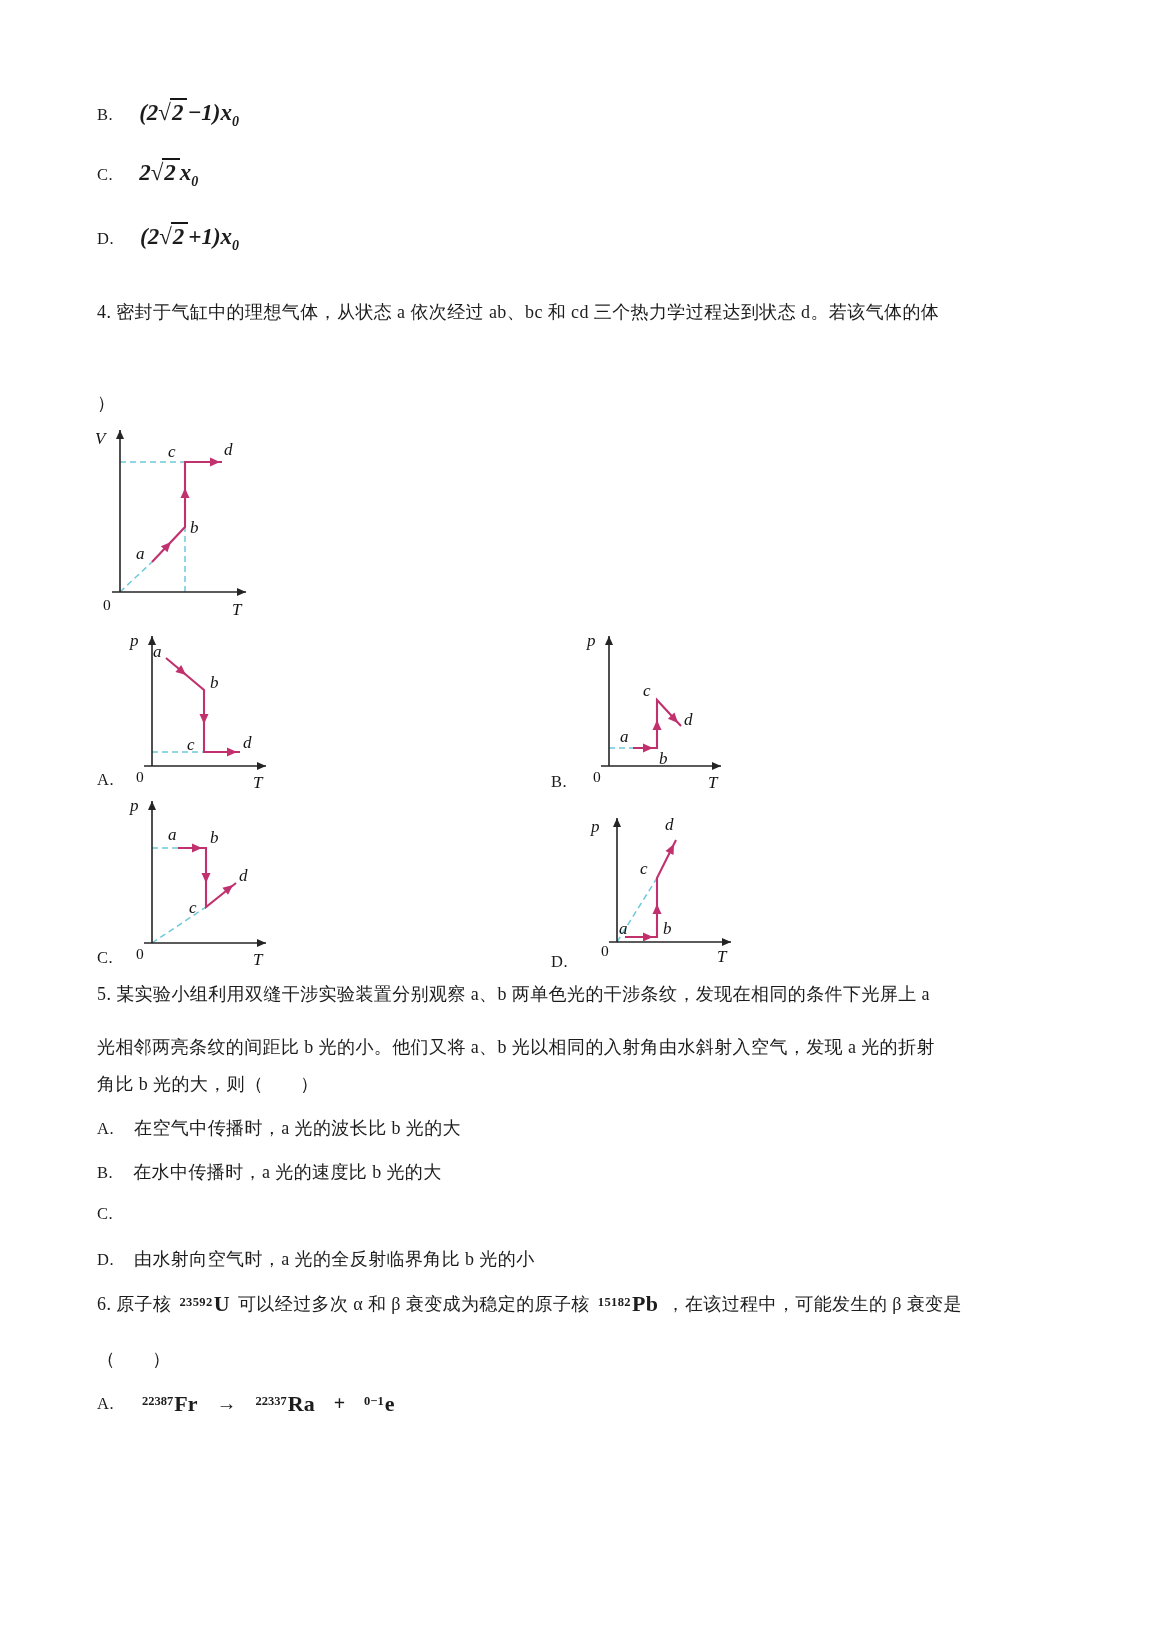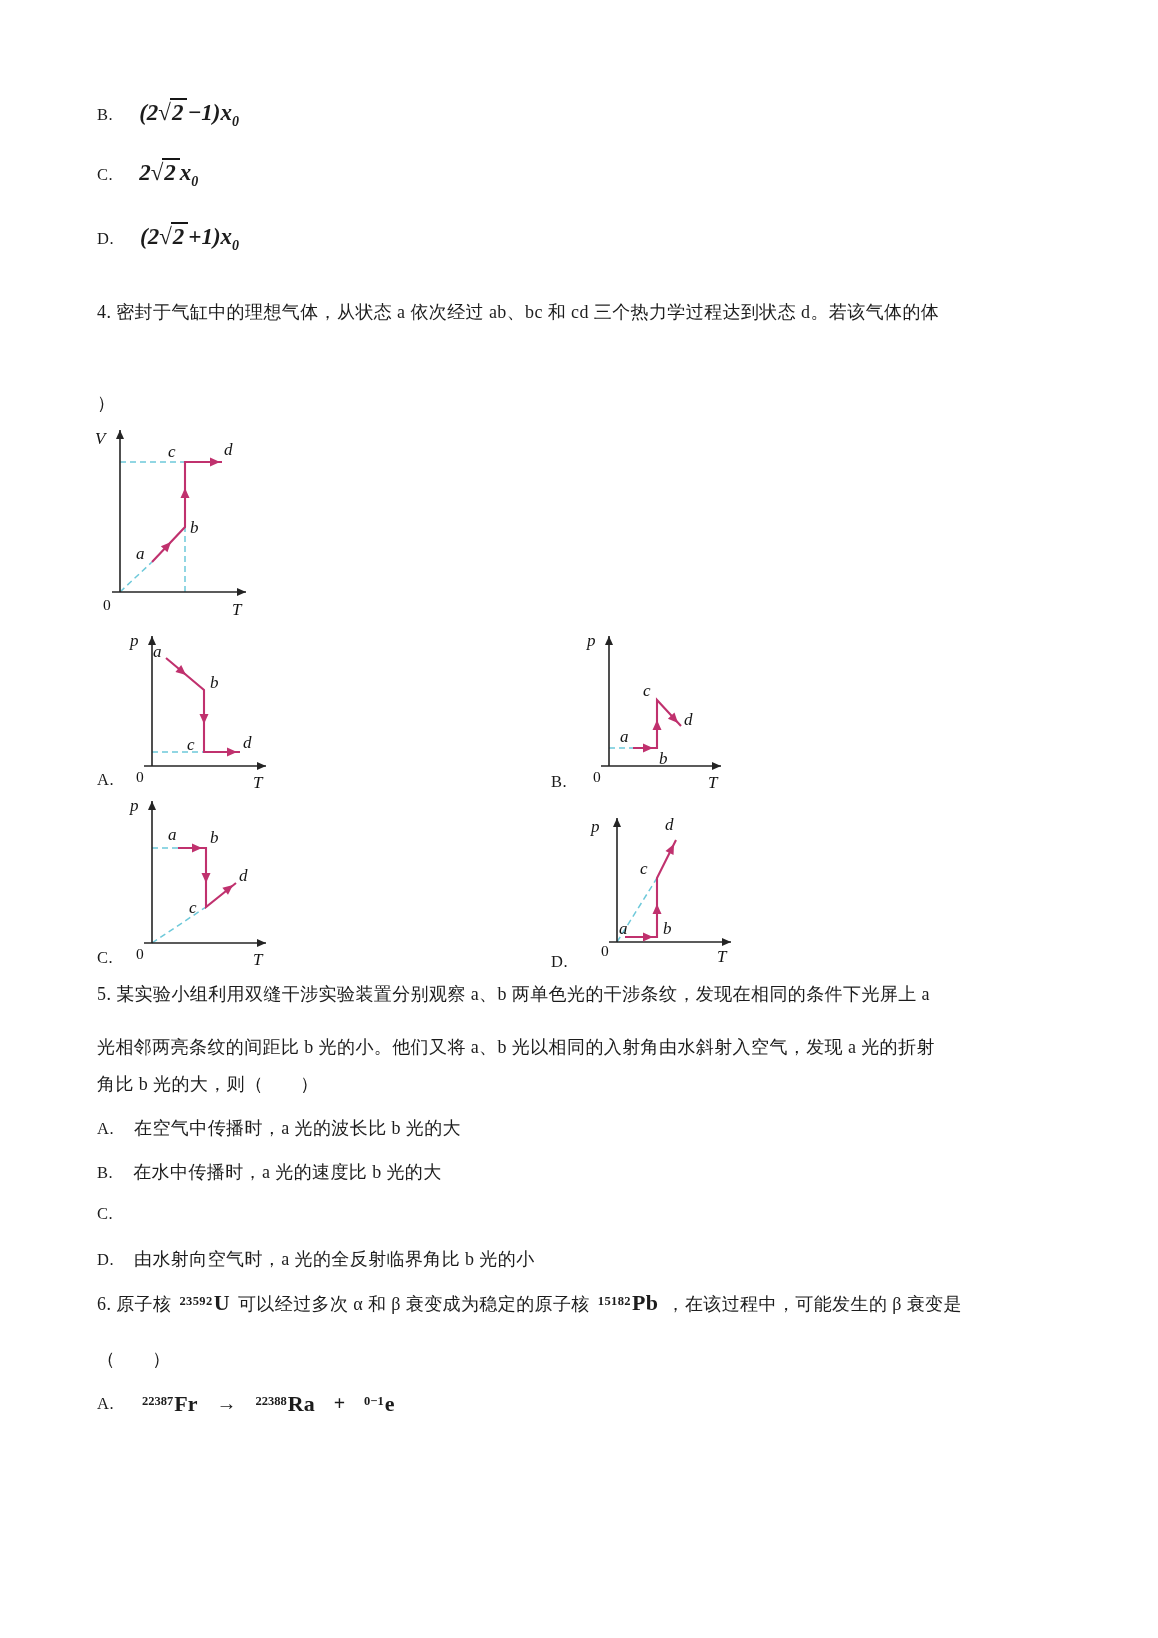--- a/index.html
+++ b/index.html
@@ -15,21 +15,21 @@
   .q5row { display:flex; align-items:baseline; gap:20px; }
   .formula { font-weight:bold; font-style:italic; font-size:23px; white-space:nowrap; }
   .formula sub { font-size:14px; line-height:0; }
   .sq { font-style:normal; font-weight:bold; }
   .sq-rad { border-top:2.2px solid #161616; margin-left:-1px; padding:0 4px 0 2px; }
   
   .nuc { display:inline-flex; align-items:center; font-weight:bold; white-space:nowrap; }
   .nuc-nums { display:inline-flex; align-items:flex-end;
               font-size:12.5px; line-height:1.15; margin-right:1px; transform:translateY(-2px); }
   .nuc-sym { font-size:22px; line-height:1; }
-  .q6line { display:flex; align-items:flex-start; gap:8px; font-size:18px; letter-spacing:0.4px; }
+  .q6line { display:flex; align-items:center; gap:8px; font-size:18px; letter-spacing:0.4px; }
   .eq { display:flex; align-items:center; gap:19px; font-size:20px; font-weight:bold; }
   
   svg text { font-family:"Liberation Serif", serif; font-style:italic; font-size:17px; fill:#141414; }
   svg text.orig { font-style:normal; font-size:15.5px; }
   .axis { stroke:#242424; stroke-width:1.6; fill:none; }
   .axarr { fill:#242424; }
   .curve { stroke:#c0316e; stroke-width:2.1; fill:none; }
   .arr { fill:#c0316e; }
   .dash { stroke:#6ec9da; stroke-width:1.5; fill:none; stroke-dasharray:6 4; }
 </style>
@@ -206,21 +206,21 @@
         <span class="nuc-nums">
             <span>223</span>
             <span>87</span>
           </span>
         <span class="nuc-sym">Fr</span>
       </span>
       <span>→</span>
       <span class="nuc">
         <span class="nuc-nums">
             <span>223</span>
-            <span>88</span>
+            <span>37</span>
           </span>
         <span class="nuc-sym">Ra</span>
       </span>
       <span>+</span>
       <span class="nuc">
         <span class="nuc-nums">
             <span>0</span>
             <span>−1</span>
           </span>
         <span class="nuc-sym">e</span>

